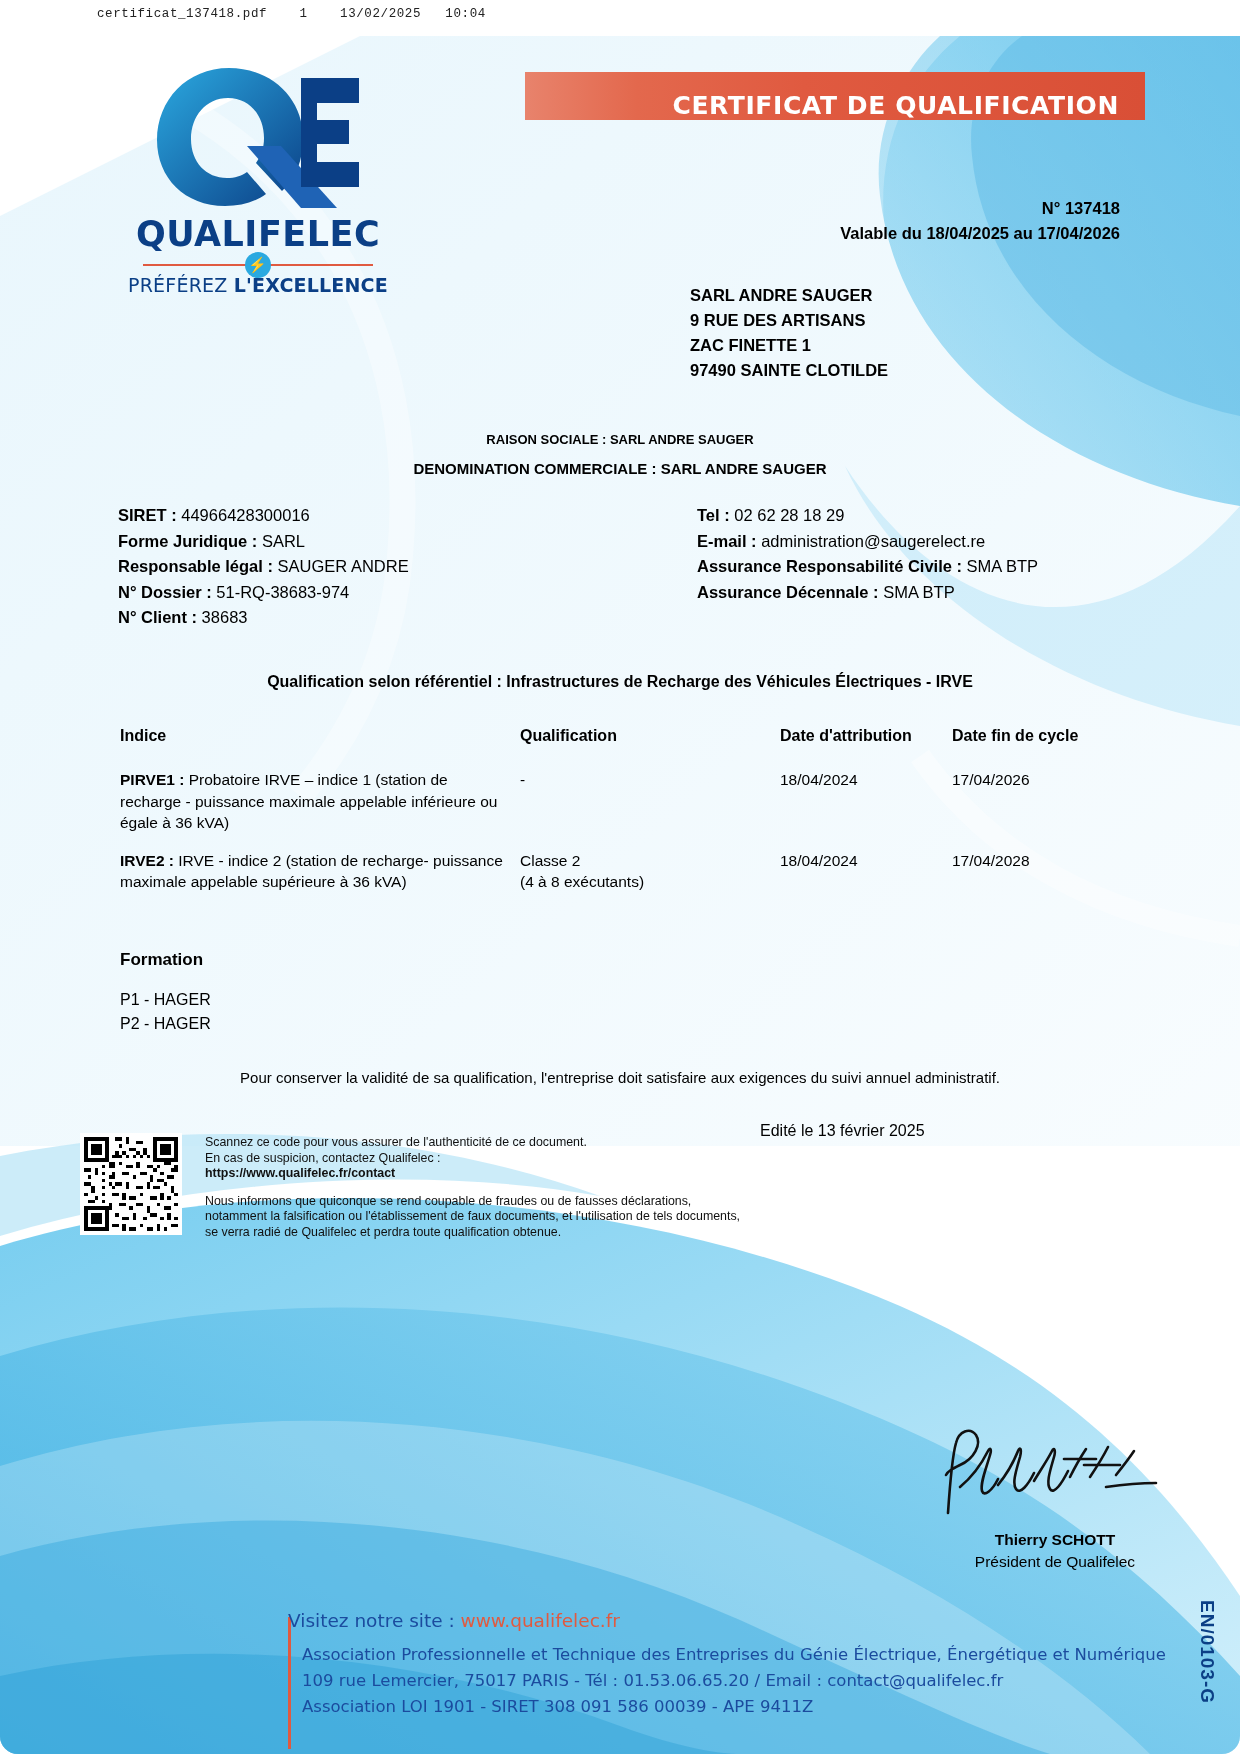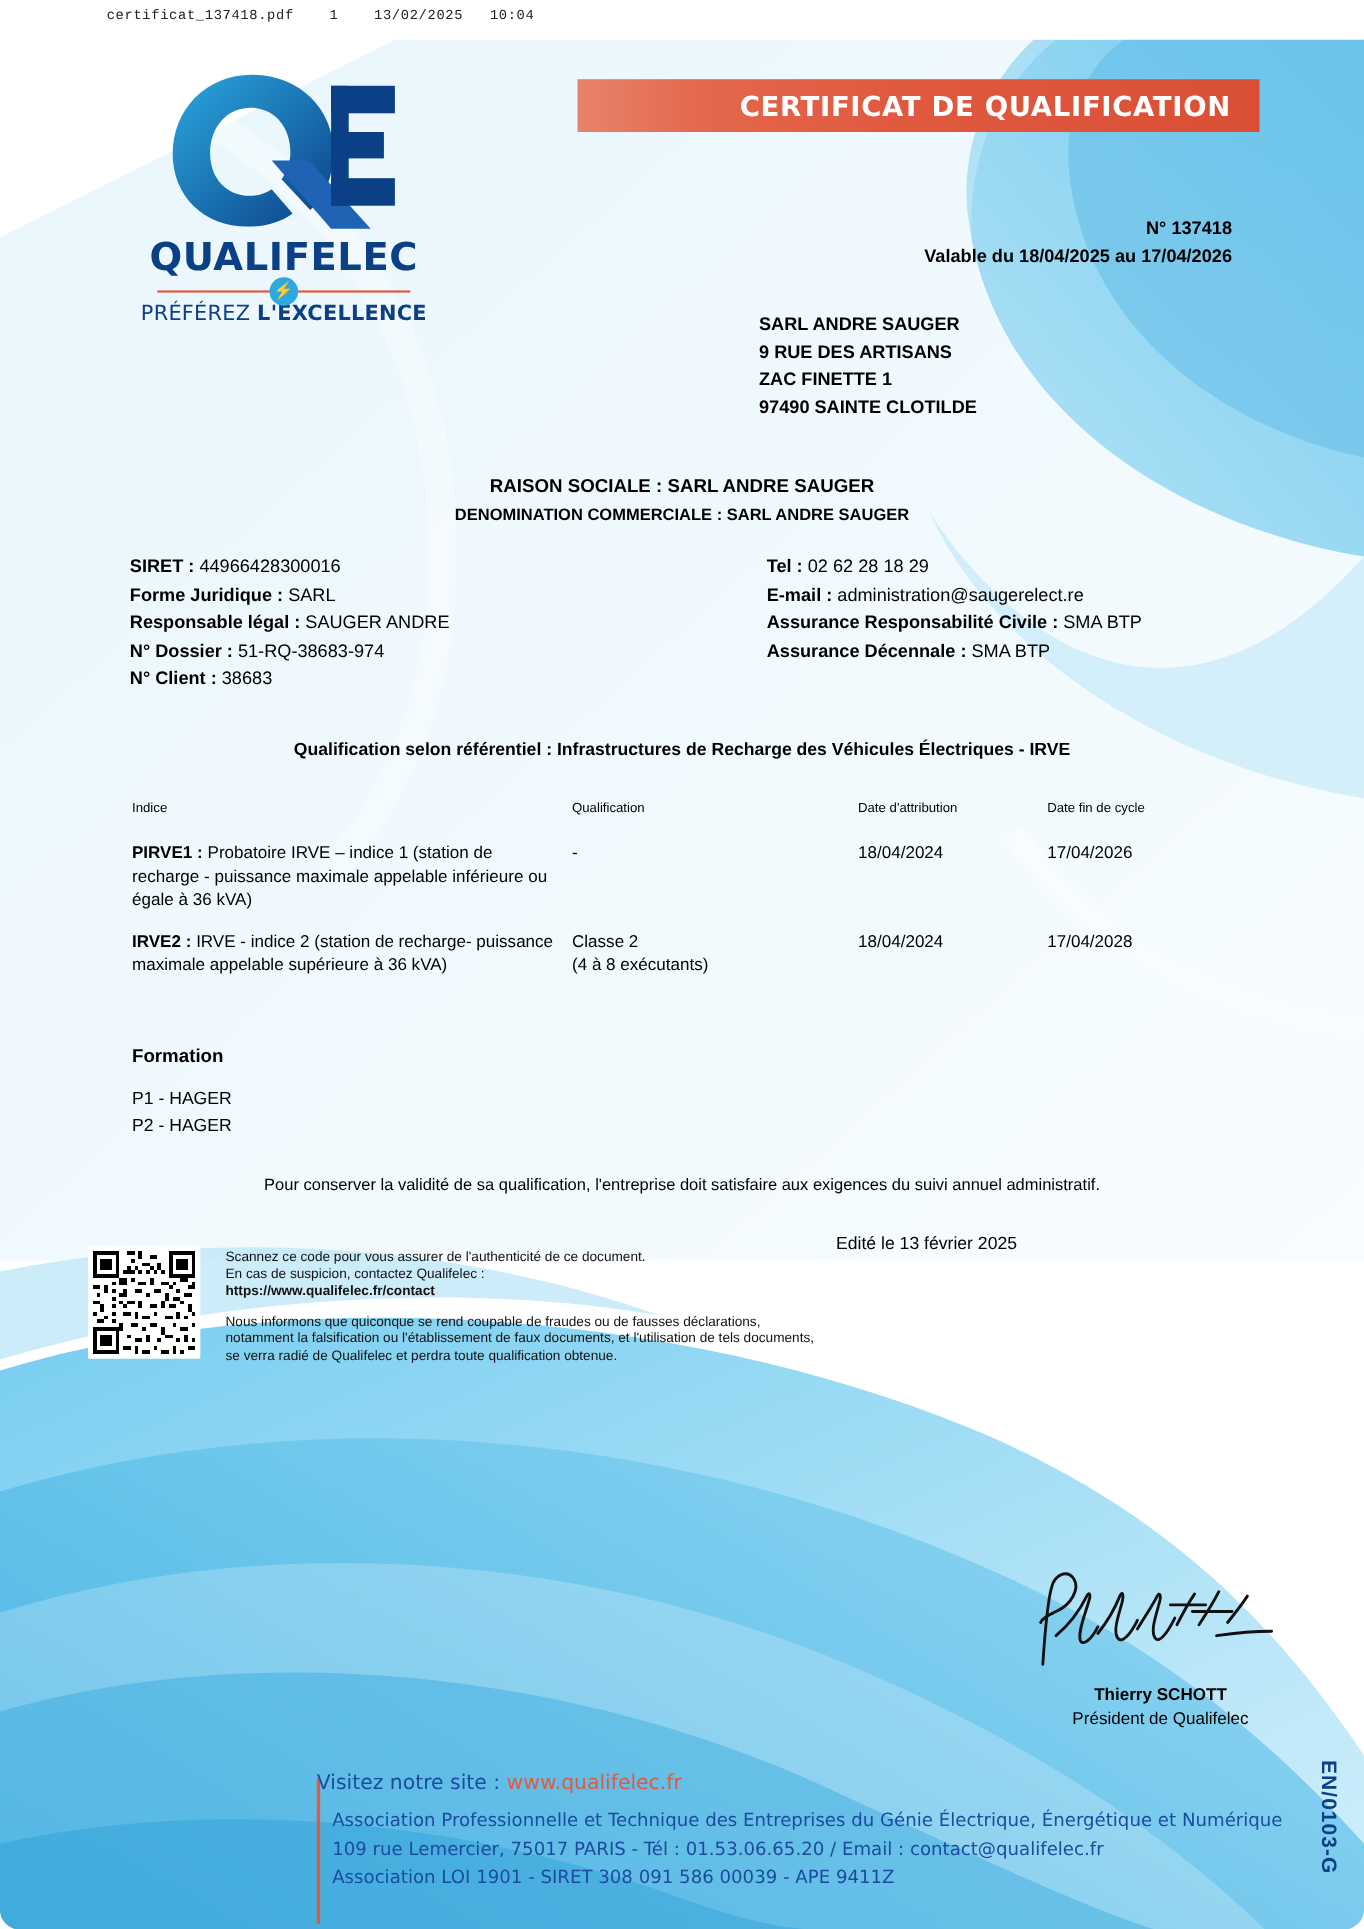--- a/index.html
+++ b/index.html
@@ -44,21 +44,21 @@
 
   
   .banner {
     position: absolute;
     left: 525px;
     top: 72px;
     width: 620px;
     height: 48px;
     background: linear-gradient(to right, #e8836c 0%, #e3684d 18%, #e05a40 45%, #d94f36 100%);
     display: flex;
-    align-items: center;
+    align-items: flex-end;
     justify-content: flex-end;
     padding-right: 26px;
     box-sizing: border-box;
   }
   .banner-title {
     color: #ffffff;
     font-size: 25px;
     font-weight: bold;
     letter-spacing: 0.6px;
     font-family: "DejaVu Sans", sans-serif;
@@ -128,21 +128,21 @@
   }
   .addr {
     left: 690px; top: 283px;
     font-size: 16.5px;
     font-weight: bold;
     line-height: 25px;
   }
   .raison {
     left: 120px; top: 432px; width: 1000px;
     text-align: center;
-    font-size: 17px;
+    font-size: 13px;
     font-weight: bold;
   }
   .denom {
     left: 120px; top: 460px; width: 1000px;
     text-align: center;
     font-size: 15px;
     font-weight: bold;
   }
 
   .info-left { left: 118px; top: 503px; width: 480px; }
@@ -163,22 +163,22 @@
   
   .tbl {
     position: absolute;
     left: 120px;
     top: 727px;
     width: 1000px;
     font-size: 15.5px;
   }
   .tbl-head {
     display: flex;
-    font-weight: normal;
-    font-size: 12px;
+    font-weight: bold;
+    font-size: 16px;
     padding-bottom: 8px;
   }
   .c1 { width: 400px; }
   .c2 { width: 260px; }
   .c3 { width: 172px; }
   .c4 { width: 168px; }
   .tbl-row {
     display: flex;
     margin-top: 16px;
     line-height: 21.5px;

